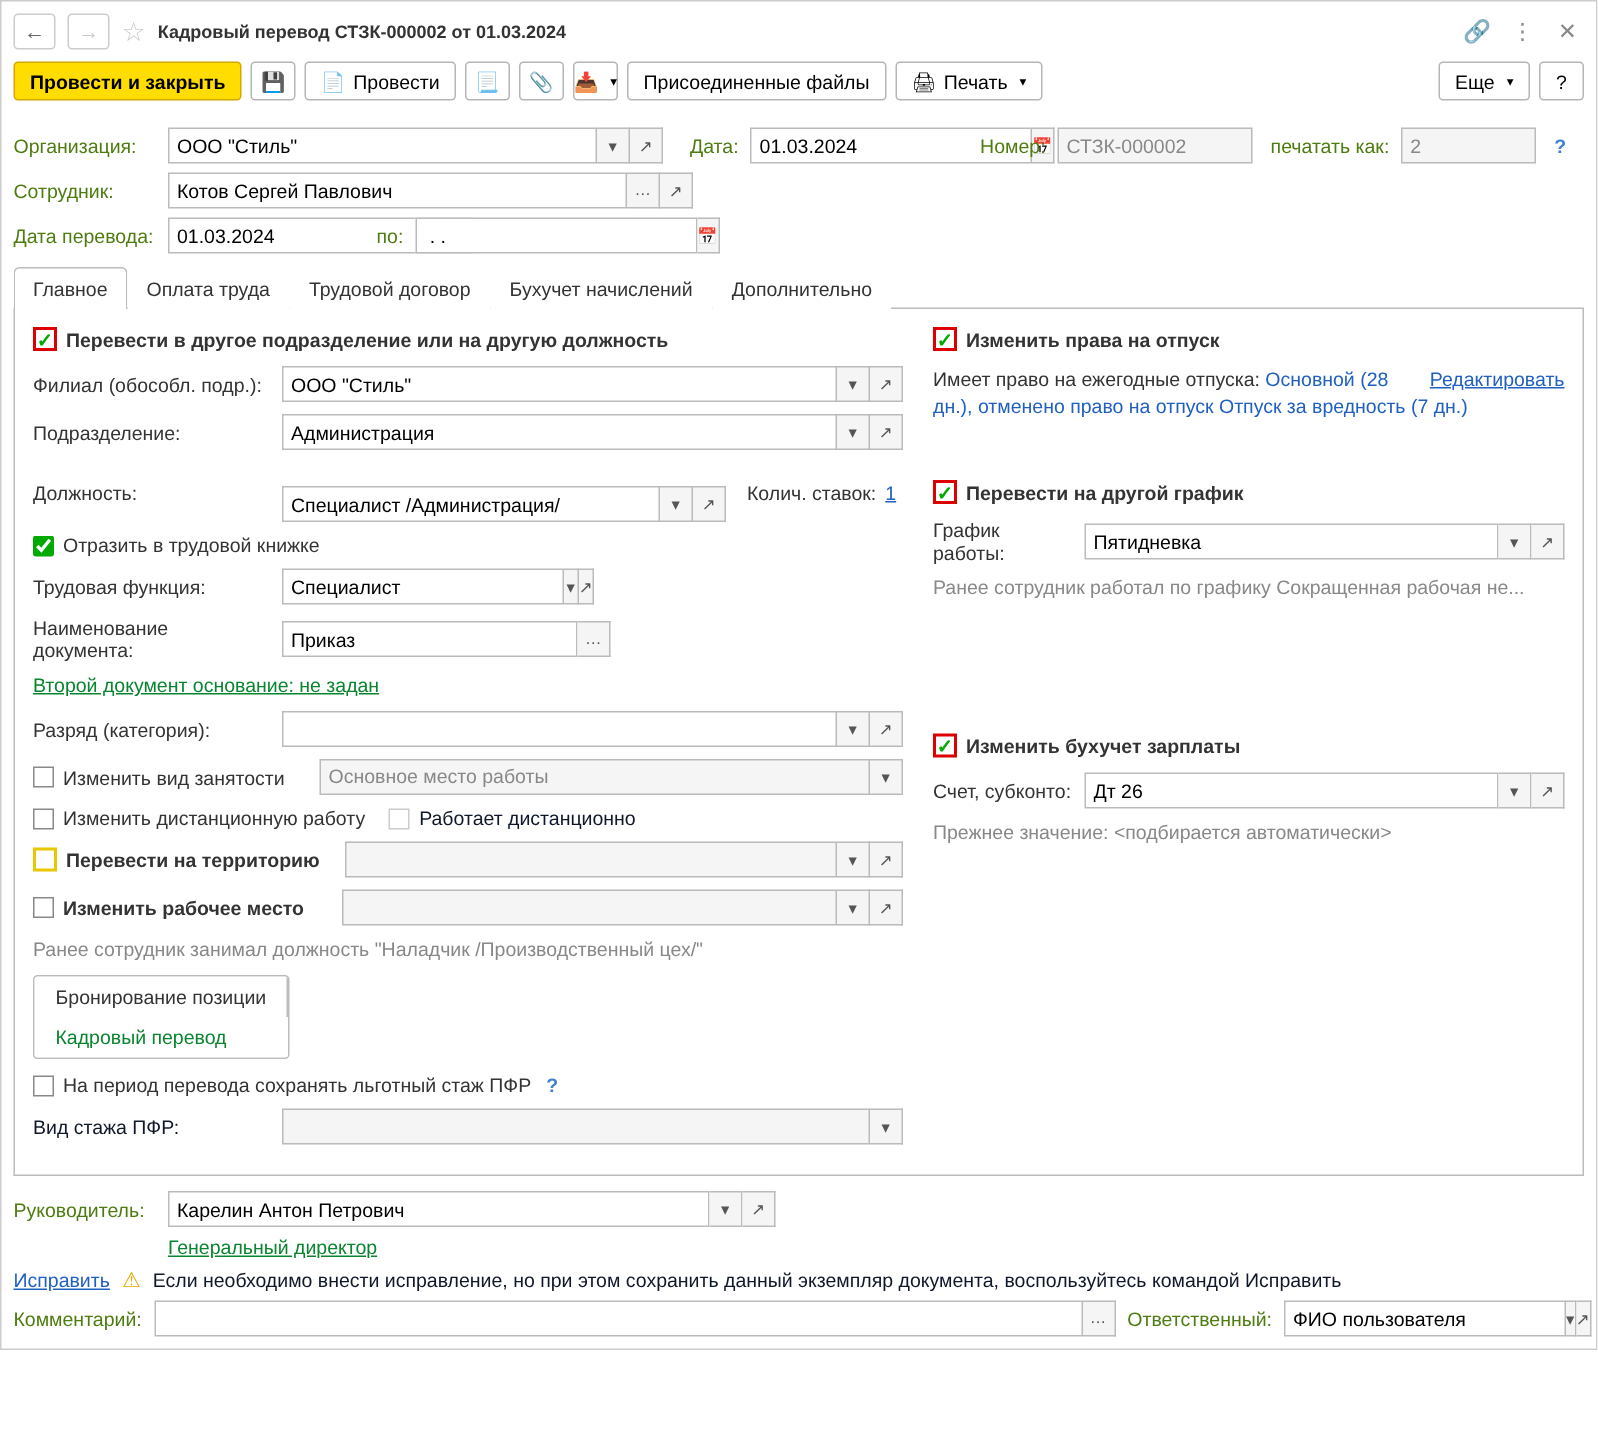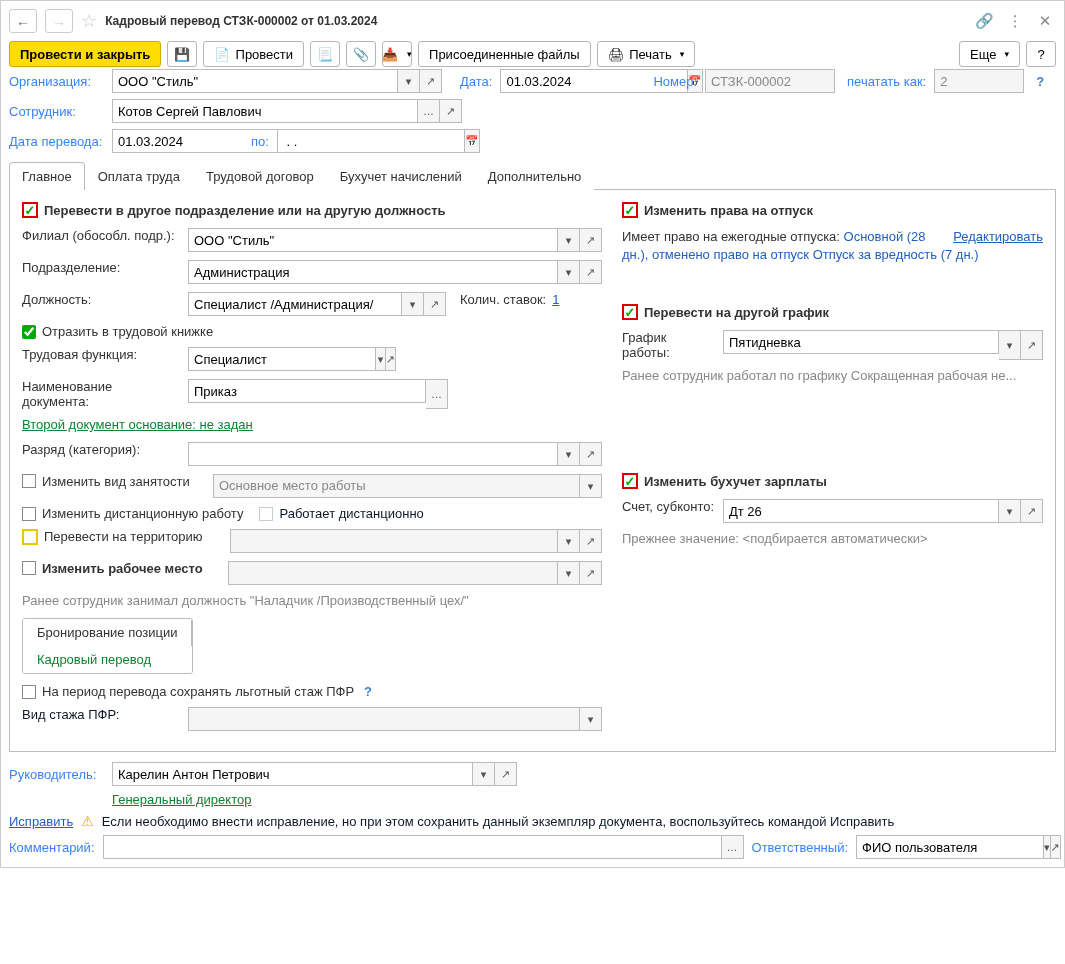--- a/index.html
+++ b/index.html
@@ -5,44 +5,44 @@
 * { box-sizing: border-box; margin: 0; padding: 0; }
 body { font-family: Arial, sans-serif; font-size: 13px; color: #333; background: #fff; width: 1065px; }
 .window { border: 1px solid #ccc; padding: 8px; }
 .titlebar { display: flex; align-items: center; gap: 8px; margin-bottom: 8px; }
 .nav-btn { width: 28px; height: 24px; border: 1px solid #ccc; background: #fff; display: flex; align-items: center; justify-content: center; cursor: pointer; border-radius: 3px; font-size: 14px; color: #666;}
 .nav-btn.disabled { color: #ccc; }
 .star-icon { font-size: 18px; color: #ccc; cursor: pointer; }
 .title-text { font-size: 12px; font-weight: bold; flex: 1; }
 .title-right { display: flex; gap: 8px; align-items: center; }
 .icon-btn { width: 22px; height: 22px; display: flex; align-items: center; justify-content: center; cursor: pointer; color: #888; font-size: 15px;}
-.toolbar { display: flex; align-items: center; gap: 6px; margin-bottom: 2px; flex-wrap: wrap;}
+.toolbar { display: flex; align-items: center; gap: 6px; margin-bottom: 18px; flex-wrap: wrap;}
 .btn { border: 1px solid #b5b5b5; background: #fff; padding: 4px 10px; border-radius: 3px; cursor: pointer; display: flex; align-items: center; gap: 5px; height: 26px; font-size: 13px;}
 .btn.yellow { background: #ffdd00; border-color: #d4a800; font-weight: bold; }
 .btn.icon-only { padding: 4px 6px; width: 30px; justify-content: center;}
 .btn .caret { font-size: 9px; margin-left: 3px;}
 .toolbar-spacer { flex: 1; }
 .form-row { display: flex; align-items: center; gap: 8px; margin-bottom: 6px; }
-.label { font-size: 13px; color: #3b82f6; }
+.label { font-size: 13px; color: #4d7c0f; }
 .input-group { display: flex; align-items: stretch; }
 .input-group input, .input-group .input-display { border: 1px solid #bbb; padding: 3px 5px; font-size: 13px; height: 24px; background: #fff; }
 .input-group .btn-sm { border: 1px solid #bbb; border-left: none; background: #f5f5f5; width: 22px; display: flex; align-items: center; justify-content: center; cursor: pointer; font-size: 11px; color: #555;}
 .input-group.disabled input, .input-group.disabled .input-display { background: #f5f5f5; color: #888; }
 .readonly-field { border: 1px solid #bbb; padding: 3px 5px; font-size: 13px; height: 24px; background: #f5f5f5; color: #888; display:flex; align-items:center;}
 .tabs { display: flex; border-bottom: 1px solid #bbb; margin-top: 8px; }
 .tab { padding: 6px 12px; border: 1px solid transparent; border-bottom: none; cursor: pointer; position: relative; top: 1px; background: #fff;}
 .tab.active { border-color: #bbb; border-radius: 4px 4px 0 0; background: #fff;}
 .tab-content { border: 1px solid #bbb; border-top: none; padding: 12px; display: flex; gap: 20px; }
 .left-col { flex: 0 0 580px; }
 .right-col { flex: 1; }
 .section-check { display: flex; align-items: center; gap: 6px; margin-bottom: 10px; font-weight: bold;}
 .checkbox-red { width: 16px; height: 16px; border: 2px solid #d00; display: flex; align-items: center; justify-content: center; color: #0a0; font-weight: bold; font-size: 13px; cursor: pointer;}
 .checkbox-yellow { width: 16px; height: 16px; border: 2px solid #e8c800; display: flex; align-items: center; justify-content: center; cursor: pointer;}
 .checkbox-green { accent-color: #0a0; width: 14px; height: 14px;}
-.field-row { display: flex; margin-bottom: 8px; gap: 6px;}
+.field-row { display: flex; align-items: center; margin-bottom: 8px; gap: 6px;}
 .field-label { width: 160px; font-size: 13px;}
 .field-input { flex: 1; }
 .link-green { color: #0a852f; text-decoration: underline; cursor: pointer;}
 .link-blue { color: #2060c0; text-decoration: underline; cursor: pointer;}
 .plain-check { display: flex; align-items: center; gap: 6px; margin-bottom: 8px;}
 .check-sq { width: 14px; height: 14px; border: 1px solid #888; cursor: pointer; display:inline-block; background:#fff;}
 .gray-text { color: #0f172a; }
 .toggle-group { display: flex; border: 1px solid #bbb; border-radius: 3px; overflow: hidden; width: fit-content; margin-bottom: 10px; flex-direction: column;}
 .toggle-btn { padding: 6px 14px; cursor: pointer; background: #fff; border-right: 1px solid #bbb;}
 .toggle-btn:last-child { border-right: none;}
@@ -176,21 +176,21 @@
         <span class="field-label">Подразделение:</span>
         <div class="input-group field-input">
           <input type="text" style="flex: 1 1 0%;" value="Администрация">
           <div class="btn-sm">▾</div>
           <div class="btn-sm">↗</div>
         </div>
       </div>
 
       <div class="field-row">
         <span class="field-label">Должность:</span>
-        <div class="input-group" style="width:258px;">
+        <div class="input-group" style="width:296px;margin-top:16px;">
           <input type="text" style="flex: 1 1 0%;" value="Специалист /Администрация/">
           <div class="btn-sm">▾</div>
           <div class="btn-sm">↗</div>
         </div>
         <span style="margin-left:8px;">Колич. ставок:</span>
         <span class="link-blue">1</span>
       </div>
 
       <div class="plain-check" style="margin-left:0;">
         <input type="checkbox" class="checkbox-green" checked="" style="">
@@ -201,21 +201,21 @@
         <span class="field-label">Трудовая функция:</span>
         <div class="input-group" style="width:208px;">
           <input type="text" style="flex: 1 1 0%;" value="Специалист">
           <div class="btn-sm">▾</div>
           <div class="btn-sm">↗</div>
         </div>
       </div>
 
       <div class="field-row">
         <span class="field-label">Наименование документа:</span>
-        <div class="input-group" style="width:260px;">
+        <div class="input-group" style="width:219px;">
           <input type="text" style="flex: 1 1 0%;" value="Приказ">
           <div class="btn-sm">…</div>
         </div>
       </div>
 
 
       <div style="margin-bottom:10px;">
         <span class="link-green">Второй документ основание: не задан</span>
       </div>
 
@@ -241,21 +241,21 @@
         <span class="check-sq"></span>
         <span>Изменить дистанционную работу</span>
         <span style="margin-left:10px; display:flex; align-items:center; gap:6px;" class="gray-text">
           <span class="check-sq" style="border-color:#ccc;"></span>
           <span>Работает дистанционно</span>
         </span>
       </div>
 
       <div class="field-row">
         <span class="checkbox-yellow"></span>
-        <span style="width:180px; font-weight:normal;">Перевести на территорию</span>
+        <span style="width:180px; font-weight:bold;">Перевести на территорию</span>
         <div class="input-group disabled field-input">
           <input type="text" style="flex: 1 1 0%;">
           <div class="btn-sm">▾</div>
           <div class="btn-sm">↗</div>
         </div>
       </div>
 
       <div class="field-row">
         <span class="check-sq"></span>
         <span style="width:180px; font-weight:bold;">Изменить рабочее место</span>

